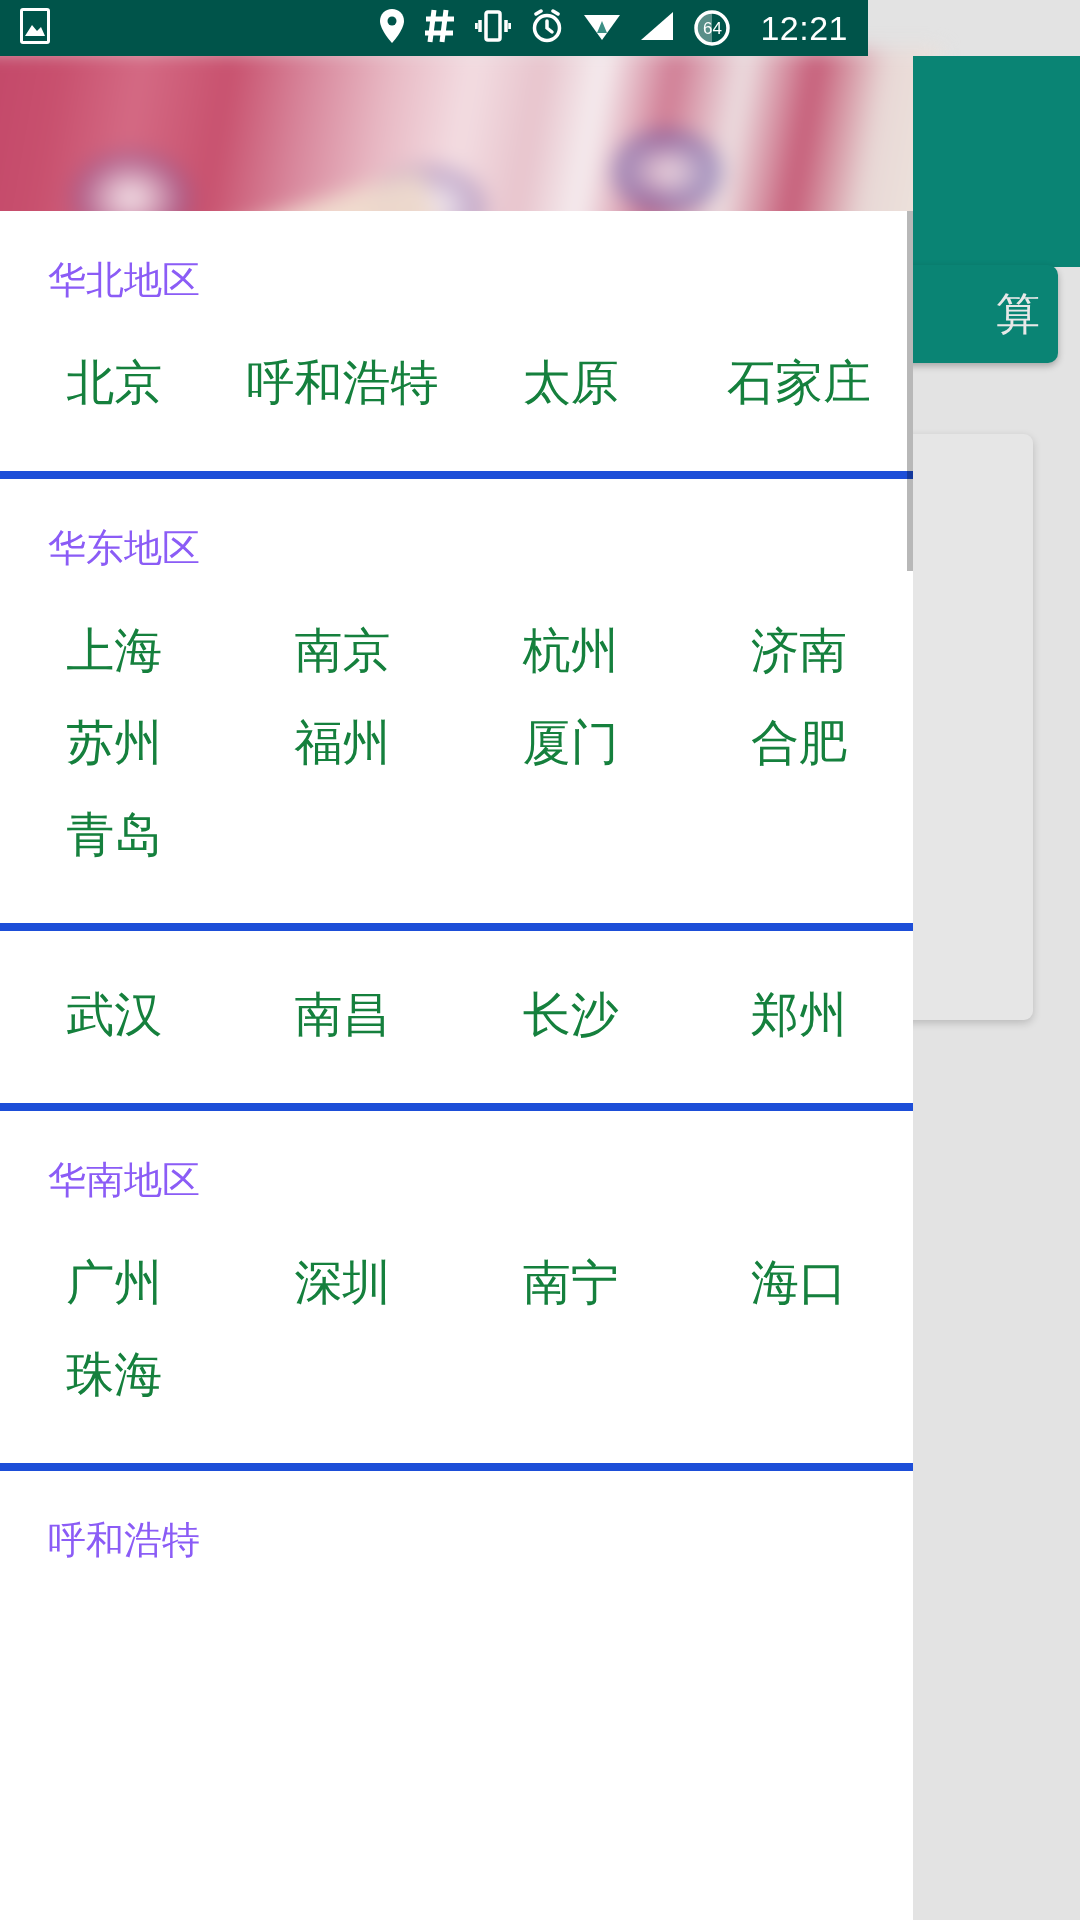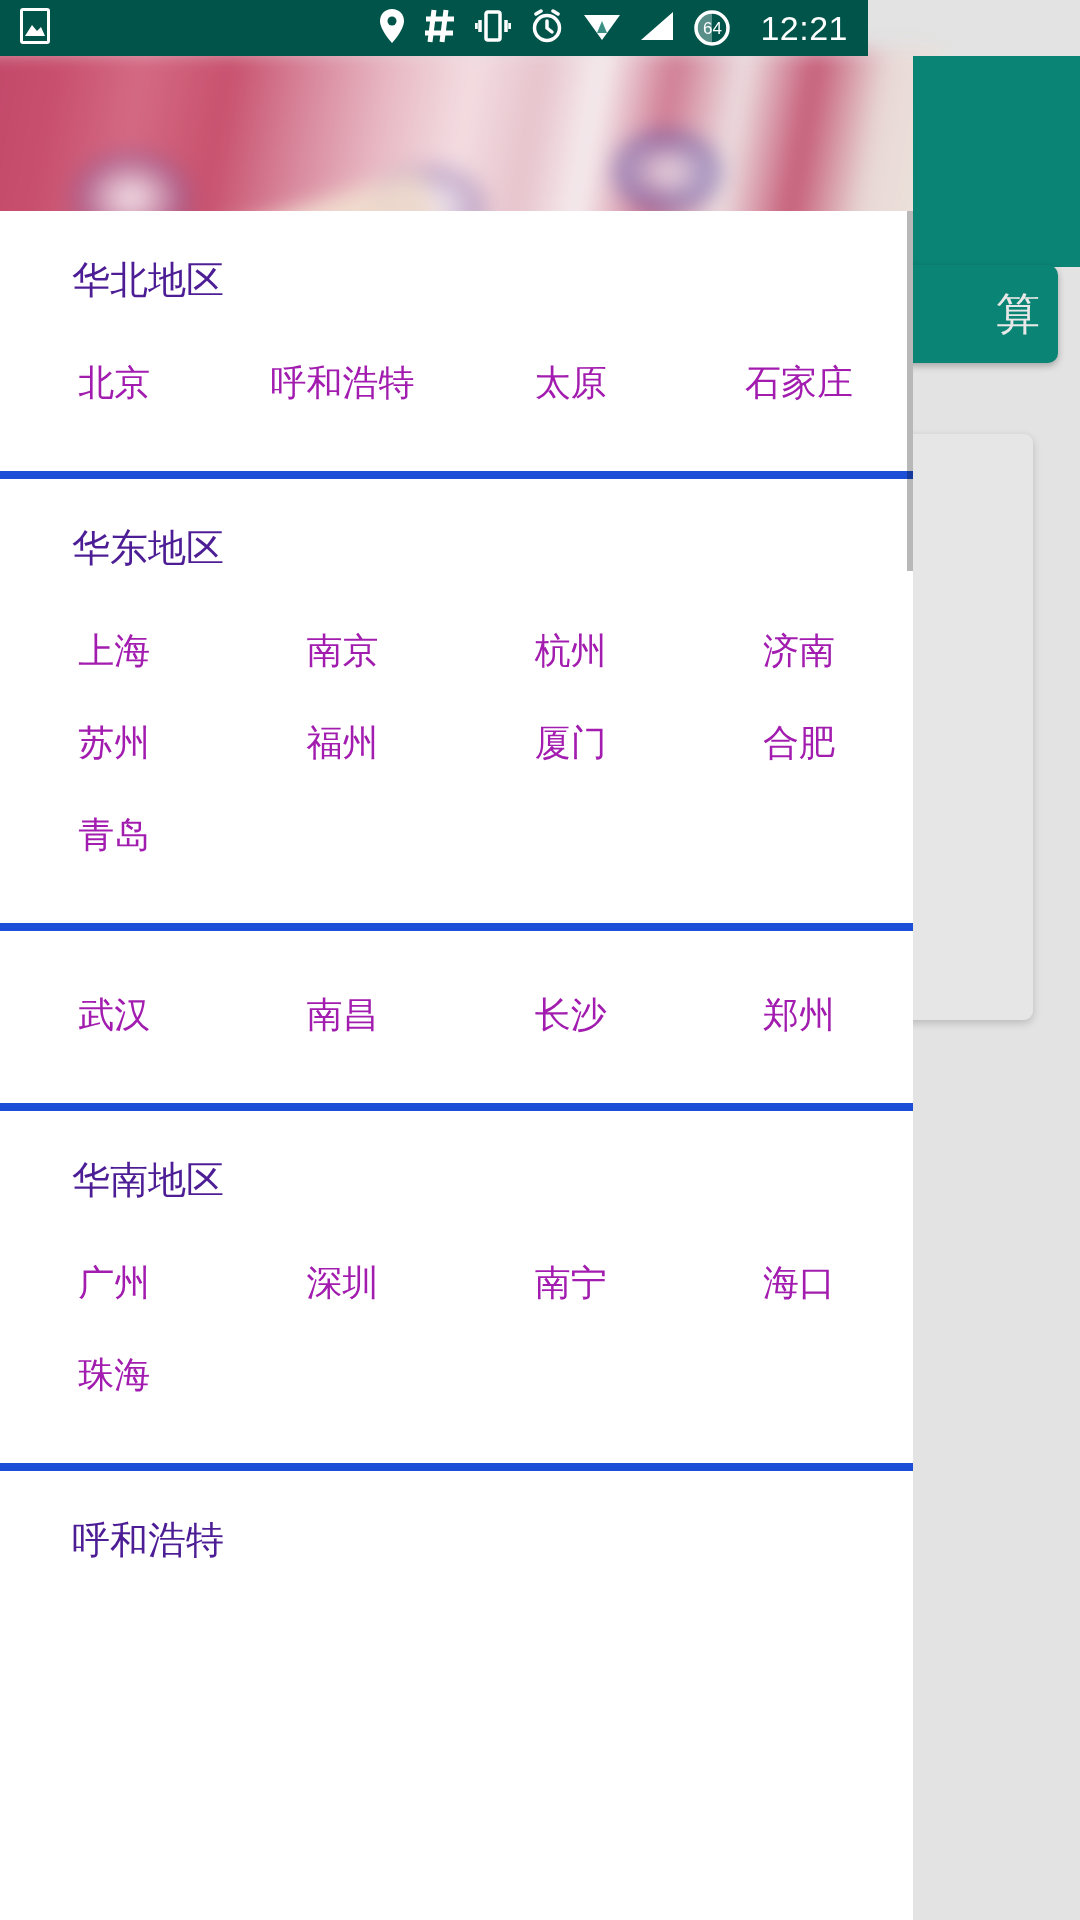--- a/index.html
+++ b/index.html
@@ -90,31 +90,30 @@
   #card-label-2 { left:733px; top:654px; }
 
   
   #city-overlay {
     position:absolute; left:0; top:211px; width:913px; height:1709px;
     background:#ffffff; z-index:20; overflow:hidden;
   }
   .region-block { background:#ffffff; }
   .region-block + .region-block { border-top:8px solid #1d4ed8; }
   .region-title {
-    color:#4c1d95; font-size:38px; line-height:1;
+    color:#8b5cf6; font-size:38px; line-height:1;
     padding:50px 0 0 48px;
-    margin-left:24px;
   }
   .city-grid {
     display:grid; grid-template-columns:repeat(4,1fr);
     padding:0 0 0 0;
   }
   .city-cell {
     height:92px; display:flex; align-items:center; justify-content:center;
-    color:#a21caf; font-size:36px; line-height:1;
+    color:#15803d; font-size:48px; line-height:1;
     white-space:nowrap;
   }
   .grid-pad-top { height:38px; }
   .grid-pad-bottom { height:42px; }
   #scroll-thumb {
     position:absolute; right:0px; top:0px; width:6px; height:360px;
     background:rgba(0,0,0,.28); z-index:30;
   }
 </style>
 </head>

